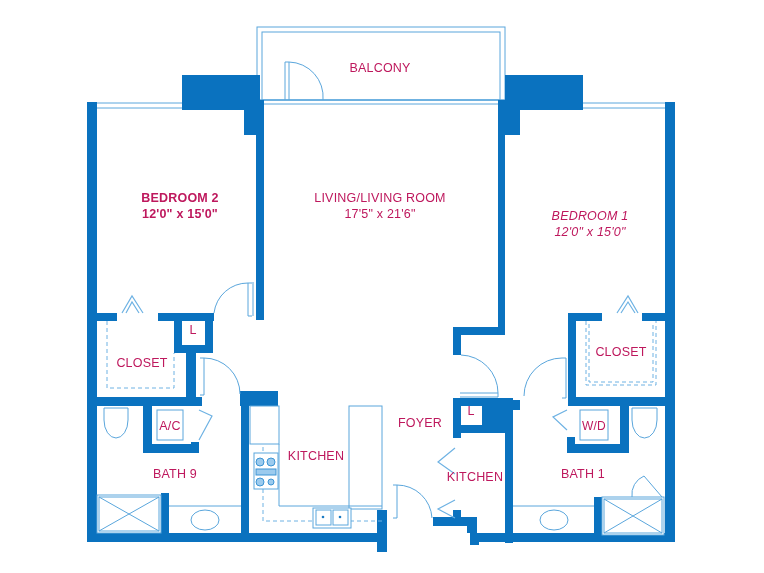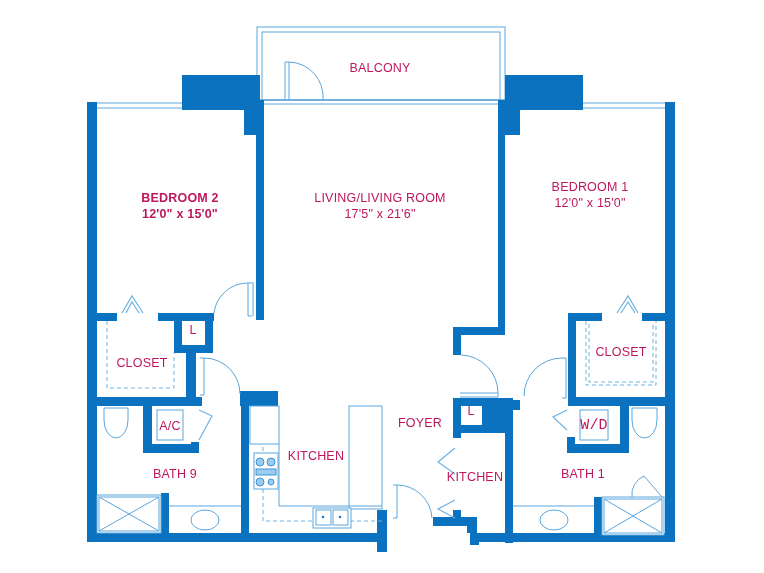--- a/index.html
+++ b/index.html
@@ -199,21 +199,21 @@
 <div class="lbl" style="left:110px; top:190px; width:140px;font-weight:bold;">
   <span class="dim">BEDROOM 2</span>
   <span class="dim">12'0" x 15'0"</span>
 </div>
 
 <div class="lbl" style="left:300px; top:190px; width:160px;">
   <span class="dim">LIVING/LIVING ROOM</span>
   <span class="dim">17'5" x 21'6"</span>
 </div>
 
-<div class="lbl" style="left:520px; top:179px; width:140px;">
+<div class="lbl" style="left:520px; top:208px; width:140px;font-style:italic;">
   <span class="dim">BEDROOM 1</span>
   <span class="dim">12'0" x 15'0"</span>
 </div>
 
 <div class="lbl" style="left:110px; top:355px; width:64px;">
   <span>CLOSET</span>
 </div>
 
 <div class="lbl" style="left:183px; top:322px; width:20px;">
   <span>L</span>
@@ -224,21 +224,21 @@
 </div>
 
 <div class="lbl" style="left:461px; top:403px; width:20px;">
   <span>L</span>
 </div>
 
 <div class="lbl" style="left:155px; top:418px; width:30px;text-align:center;">
   <span>A/C</span>
 </div>
 
-<div class="lbl" style="left:578px; top:418px; width:32px; font-size:15px;font-family:Liberation Mono, monospace;">
+<div class="lbl" style="left:578px; top:418px; width:32px; font-size:12px;">
   <span>W/D</span>
 </div>
 
 <div class="lbl" style="left:145px; top:466px; width:60px;">
   <span>BATH 9</span>
 </div>
 
 <div class="lbl" style="left:553px; top:466px; width:60px;">
   <span>BATH 1</span>
 </div>

